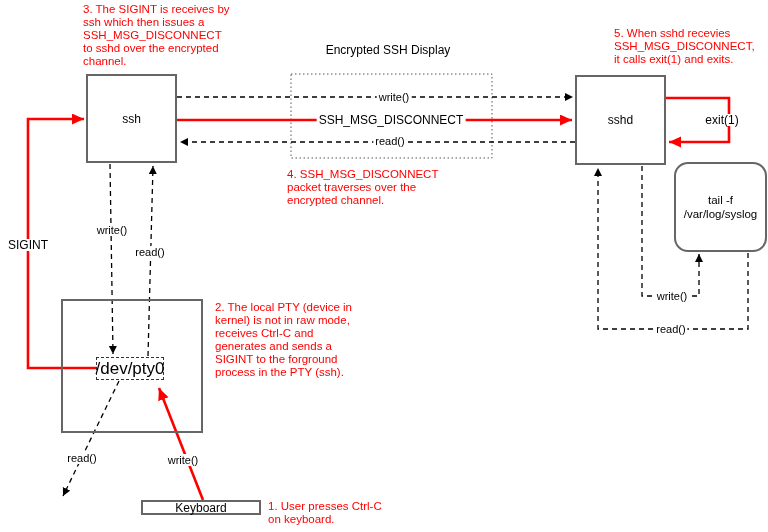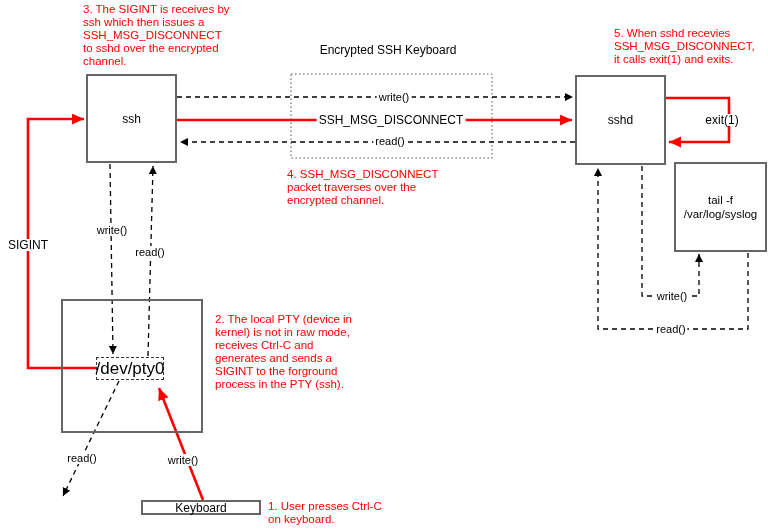--- a/index.html
+++ b/index.html
@@ -63,37 +63,37 @@
   </svg>
 
   <div class="node" style="left:575px;top:75px;width:91px;height:90px;">
     <span>sshd</span>
   </div>
 
   <div class="node" style="left:86px;top:74px;width:91px;height:89px;">
     <span>ssh</span>
   </div>
 
-  <div class="node" style="left:674px;top:162px;width:93px;height:90px;font-size:11.5px;">
+  <div class="node" style="left:674px;top:162px;width:93px;height:90px;font-size:11.5px;border-radius:14px;">
     <span>tail -f
 /var/log/syslog</span>
   </div>
 
   <div class="node plain" style="left:61px;top:299px;width:142px;height:134px;"></div>
 
   <div class="node dashed" style="left:96px;top:357px;width:68px;height:23px;">
     <span>/dev/pty0</span>
   </div>
 
 
   <div class="node" style="left:141px;top:500px;width:120px;height:15px;">
     <span>Keyboard</span>
   </div>
 
-  <div class="lbl big nobg" style="left:388px;top:50px;">Encrypted SSH Keyboard</div>
+  <div class="lbl big nobg" style="left:388px;top:50px;">Encrypted SSH Display</div>
   <div class="lbl" style="left:394px;top:97px;">write()</div>
   <div class="lbl big" style="left:391px;top:120px;">SSH_MSG_DISCONNECT</div>
   <div class="lbl" style="left:390px;top:141px;">read()</div>
 
   <div class="lbl big" style="left:28px;top:245px;">SIGINT</div>
   <div class="lbl big" style="left:722px;top:120px;">exit(1)</div>
   <div class="lbl" style="left:112px;top:230px;">write()</div>
   <div class="lbl" style="left:150px;top:252px;">read()</div>
   <div class="lbl" style="left:672px;top:296px;">write()</div>
   <div class="lbl" style="left:671px;top:329px;">read()</div>
@@ -104,21 +104,21 @@
 ssh which then issues a
 SSH_MSG_DISCONNECT
 to sshd over the encrypted
 channel.</div>
   <div class="ann" style="left:575px;top:27px;margin-left:39px;">5. When sshd recevies
 SSH_MSG_DISCONNECT,
 it calls exit(1) and exits.</div>
   <div class="ann" style="left:287px;top:168px;">4. SSH_MSG_DISCONNECT
 packet traverses over the
 encrypted channel.</div>
-  <div class="ann" style="left:215px;top:313px;">2. The local PTY (device in
+  <div class="ann" style="left:215px;top:301px;">2. The local PTY (device in
 kernel) is not in raw mode,
 receives Ctrl-C and
 generates and sends a
 SIGINT to the forground
 process in the PTY (ssh).</div>
   <div class="ann" style="left:268px;top:500px;">1. User presses Ctrl-C
 on keyboard.</div>
 
 </div>
 

